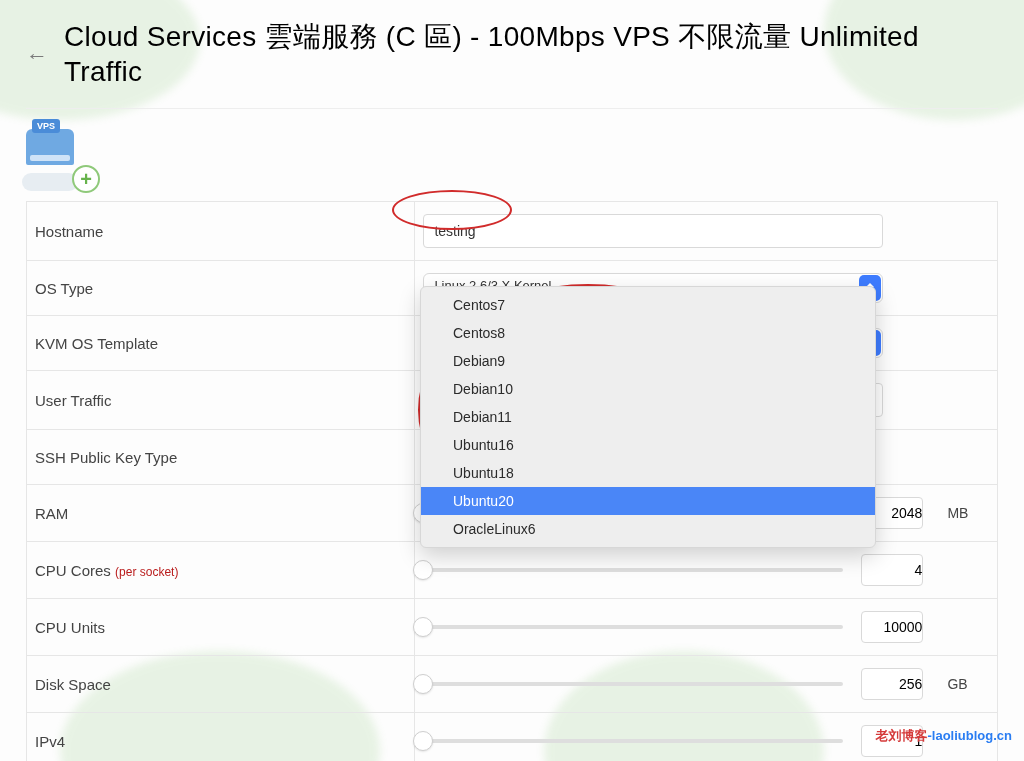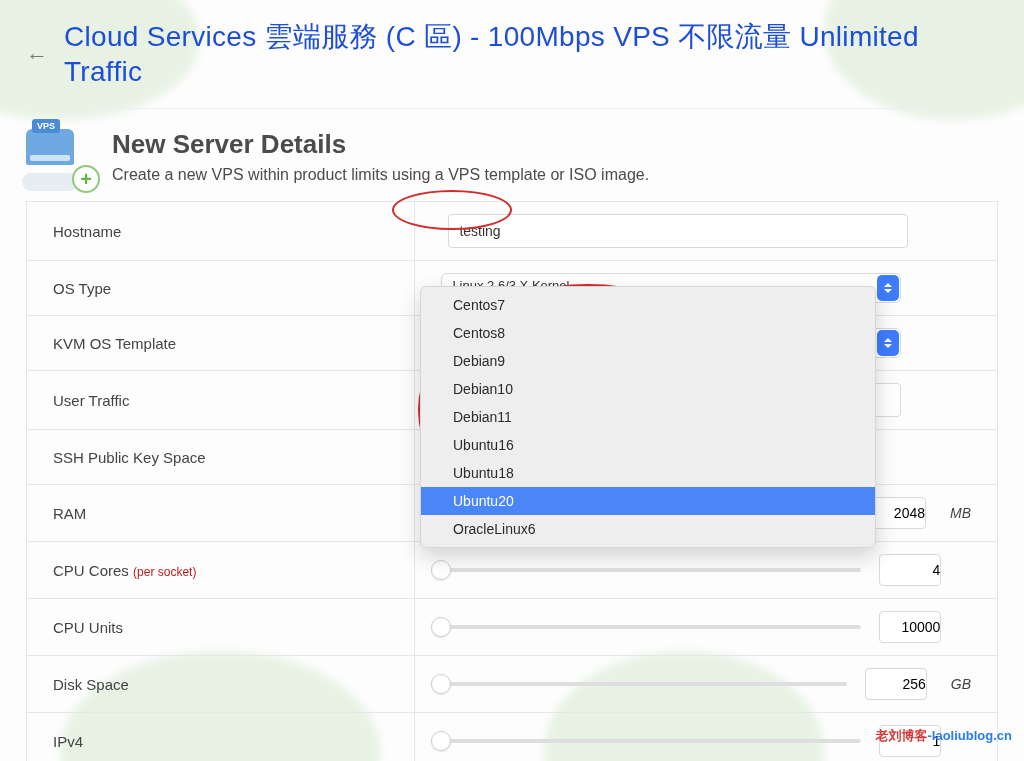--- a/index.html
+++ b/index.html
@@ -19,51 +19,51 @@
   .bg-blob3 { position:absolute; bottom:-90px; left:60px; width:320px; height:200px;
               background:#6fb95a; opacity:.15; border-radius:50%; filter:blur(4px); z-index:0;}
   .bg-blob4 { position:absolute; bottom:-90px; right:200px; width:280px; height:200px;
               background:#6fb95a; opacity:.15; border-radius:50%; filter:blur(4px); z-index:0;}
 
   .page { position:relative; z-index:1; padding:18px 26px 0 26px; }
 
   .titlebar { display:flex; align-items:center; gap:16px; padding-bottom:20px;
               border-bottom:1px solid #eee; }
   .back-arrow { color:#7a7a7a; font-size:22px; line-height:1; cursor:pointer; }
-  .page-title { font-size:28px; font-weight:300; color:#1d4ed8; letter-spacing:.3px; }
+  .page-title { font-size:28px; font-weight:300; color:#000000; letter-spacing:.3px; }
 
   .section-head { display:flex; align-items:flex-start; gap:22px; padding:20px 0 16px 0; }
   .vps-icon { width:64px; height:56px; position:relative; }
   .vps-icon .server { width:48px; height:36px; background:#6fa9e2; border-radius:6px 6px 2px 2px; position:relative; }
   .vps-icon .label  { position:absolute; top:-10px; left:6px; background:#4a8cd8; color:#fff;
                       font-size:9px; font-weight:700; padding:2px 5px; border-radius:3px; }
   .vps-icon .slot   { position:absolute; top:26px; left:4px; width:40px; height:6px;
                       background:#cfe3f7; border-radius:2px;}
   .vps-icon .base   { position:absolute; bottom:-6px; left:-4px; width:56px; height:18px;
                       background:#e7edf2; border-radius:10px; }
   .vps-icon .plus   { position:absolute; bottom:-8px; right:-10px; width:28px; height:28px;
                       border-radius:50%; background:#fff; border:2px solid #8fc97a;
                       color:#67b34c; font-size:20px; line-height:24px; text-align:center;
                       font-weight:700; }
 
   .section-title { font-size:26px; font-weight:600; color:#4b4b4b; margin-bottom:6px; }
   .section-sub   { font-size:16px; color:#4b4b4b; font-weight:400; }
 
   .form-table { width:100%; border-collapse:collapse; }
   .form-row   { border:1px solid #e6e6e6; }
-  .form-row td { padding:12px 26px; vertical-align:middle; }
+  .form-row td { padding:12px 8px; vertical-align:middle; }
   .form-row td.label-cell { width:40%; color:#444; font-size:15px; }
   .form-row td.input-cell { width:60%; border-left:1px solid #e6e6e6; }
   .sublabel { font-size:12px; color:#b91c1c; }
 
   .text-input {
     width:100%; max-width:460px; height:34px; padding:4px 10px;
     border:1px solid #d9d9d9; border-radius:4px; font-size:14px; color:#333;
   }
-  .text-input.hostname { max-width:460px;margin-left:7px; }
+  .text-input.hostname { max-width:460px; }
 
   .select {
     width:100%; max-width:460px; height:30px; padding:4px 28px 4px 10px;
     border:1px solid #d9d9d9; border-radius:6px; font-size:13px; color:#333;
     background:#fff; position:relative;
   }
   .select-wrap { position:relative; display:inline-block; width:460px; max-width:100%; }
   .select-arrows {
     position:absolute; right:2px; top:2px; width:22px; height:26px;
     background:#3e7cff; border-radius:5px; display:flex; flex-direction:column;
@@ -82,21 +82,21 @@
   }
   .slider .thumb {
     position:absolute; top:50%; left:0; transform:translate(-50%,-50%);
     width:20px; height:20px; border-radius:50%; background:#fff;
     border:1px solid #cfcfcf; box-shadow:0 1px 2px rgba(0,0,0,.1);
   }
   .num-input {
     width:62px; height:32px; border:1px solid #d9d9d9; border-radius:4px;
     font-size:14px; text-align:right;
   }
-  .unit { font-size:14px; color:#444; margin-left:6px;font-style:italic; }
+  .unit { font-size:14px; color:#444; margin-left:6px; }
 
   .dropdown {
     position:absolute; left:420px; top:286px; width:456px;
     background:#eeeeee; border:1px solid #d7d7d7; border-radius:6px;
     box-shadow:0 8px 22px rgba(0,0,0,.18);
     padding:4px 0; z-index:30;
     max-height:310px; overflow:hidden;
   }
   .dropdown-item {
     padding:4px 16px 4px 32px; font-size:14px; color:#2b2b2b;
@@ -139,24 +139,20 @@
 
   <div class="section-head">
     <div class="vps-icon">
       <div class="server">
         <div class="label">VPS</div>
         <div class="slot"></div>
       </div>
       <div class="base"></div>
       <div class="plus">+</div>
     </div>
-    <div>
-      <div class="section-title">New Server Details</div>
-      <div class="section-sub">Create a new VPS within product limits using a VPS template or ISO image.</div>
-    </div>
   </div>
 
   <table class="form-table">
     <tbody>
         <tr class="form-row">
       <td class="label-cell">Hostname</td>
       <td class="input-cell">
         <input class="text-input hostname" value="testing" style="">
       </td>
     </tr>
@@ -178,21 +174,21 @@
         </div>
       </td>
     </tr>
     <tr class="form-row">
       <td class="label-cell">User Traffic</td>
       <td class="input-cell">
         <input type="password" class="text-input" value="" style="">
       </td>
     </tr>
     <tr class="form-row">
-      <td class="label-cell">SSH Public Key Space</td>
+      <td class="label-cell">SSH Public Key Type</td>
       <td class="input-cell">
         <input type="file" class="text-input" style="height: auto; border: none;">
       </td>
     </tr>
     <tr class="form-row">
       <td class="label-cell">RAM</td>
       <td class="input-cell">
         <div class="slider-wrap">
           <div class="slider">
                 <div class="thumb"></div>

